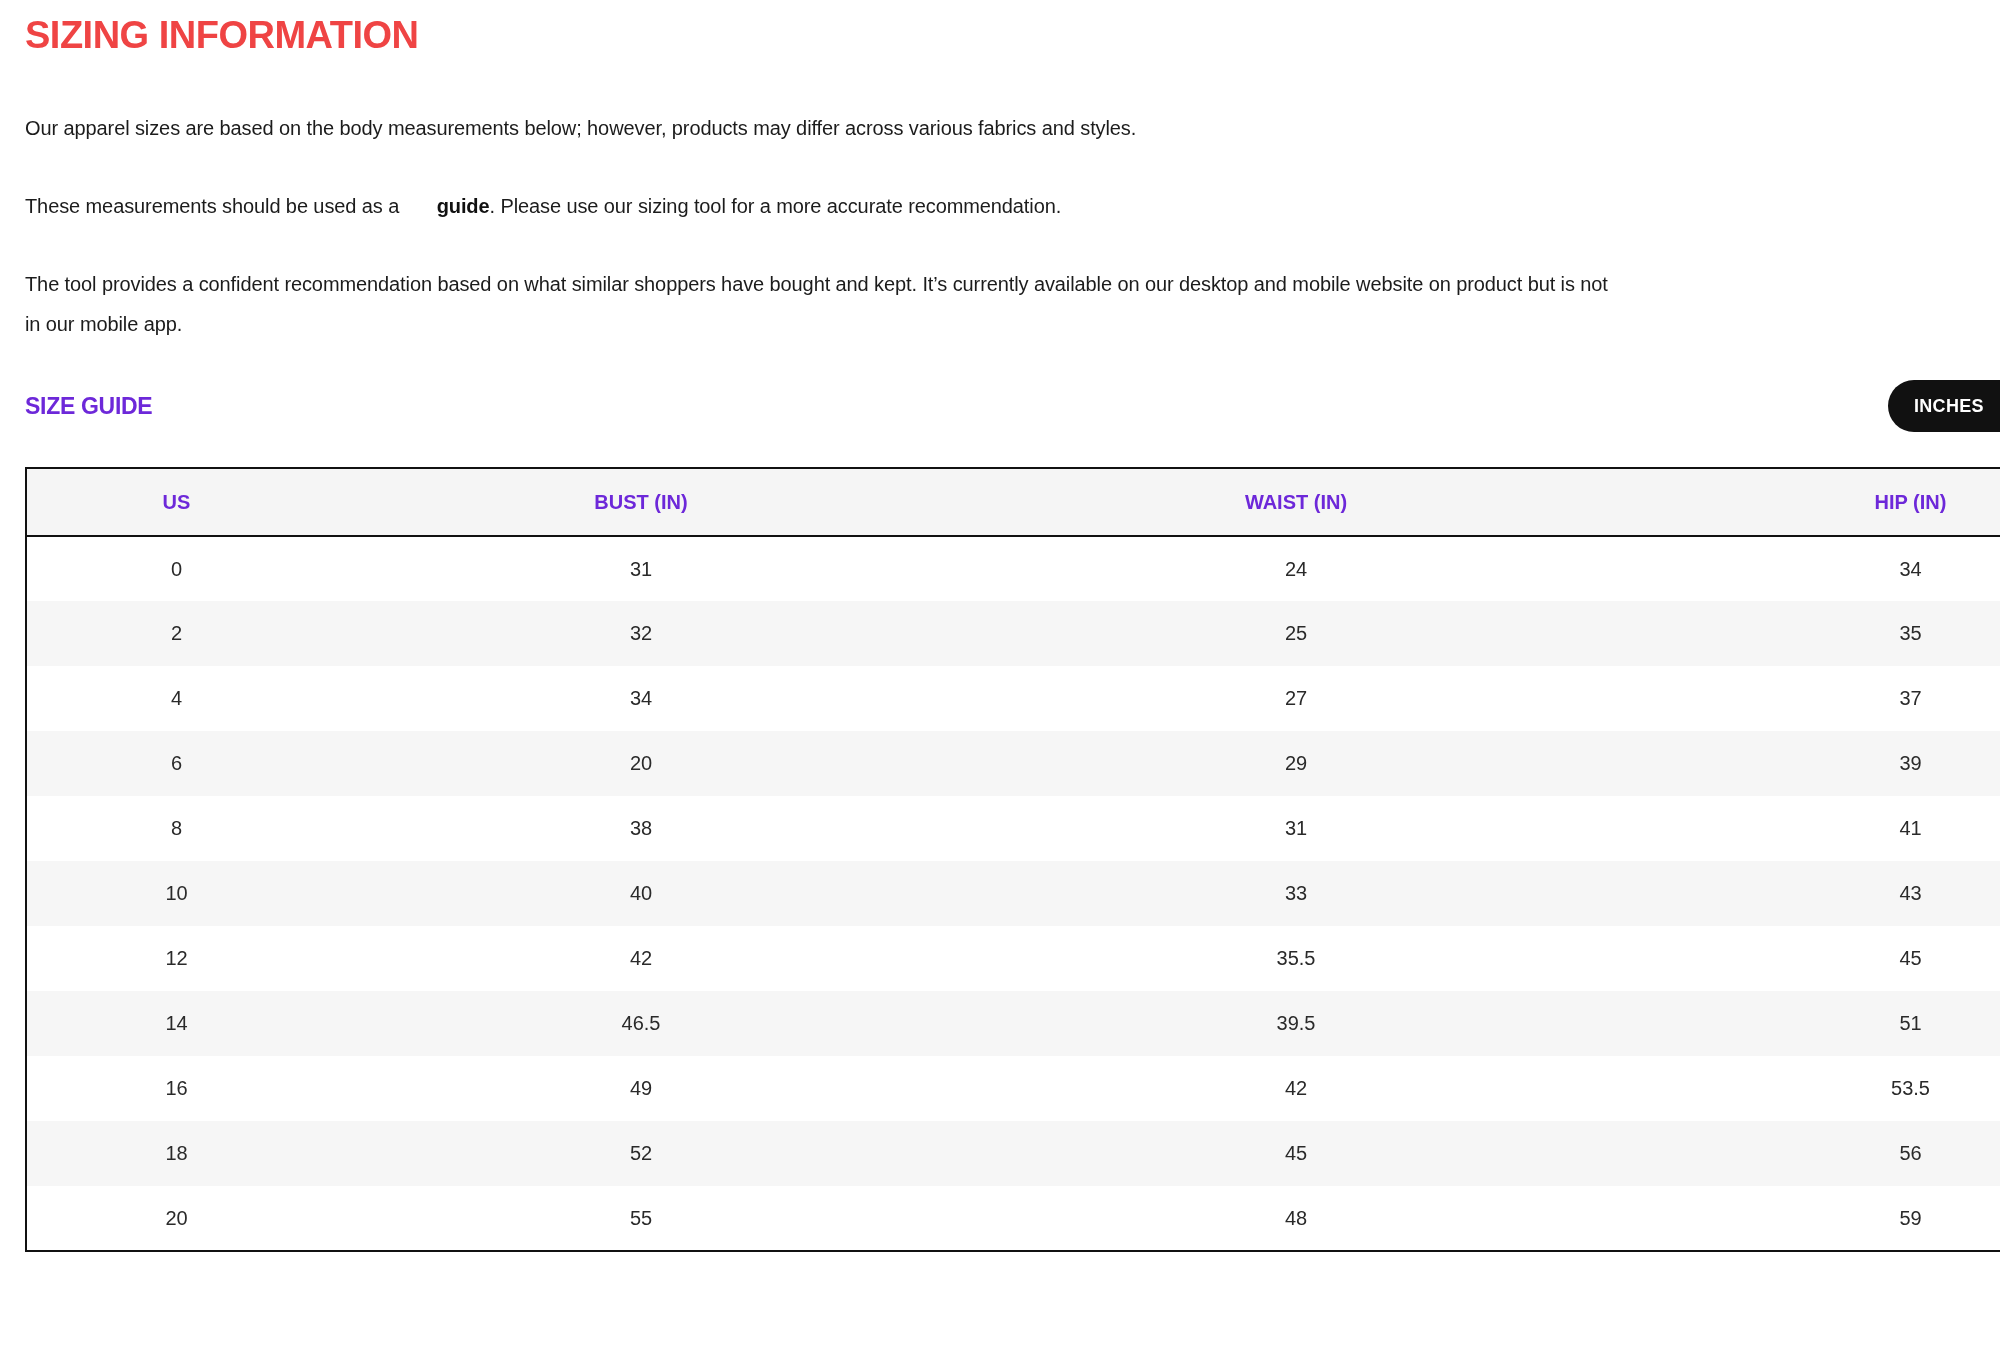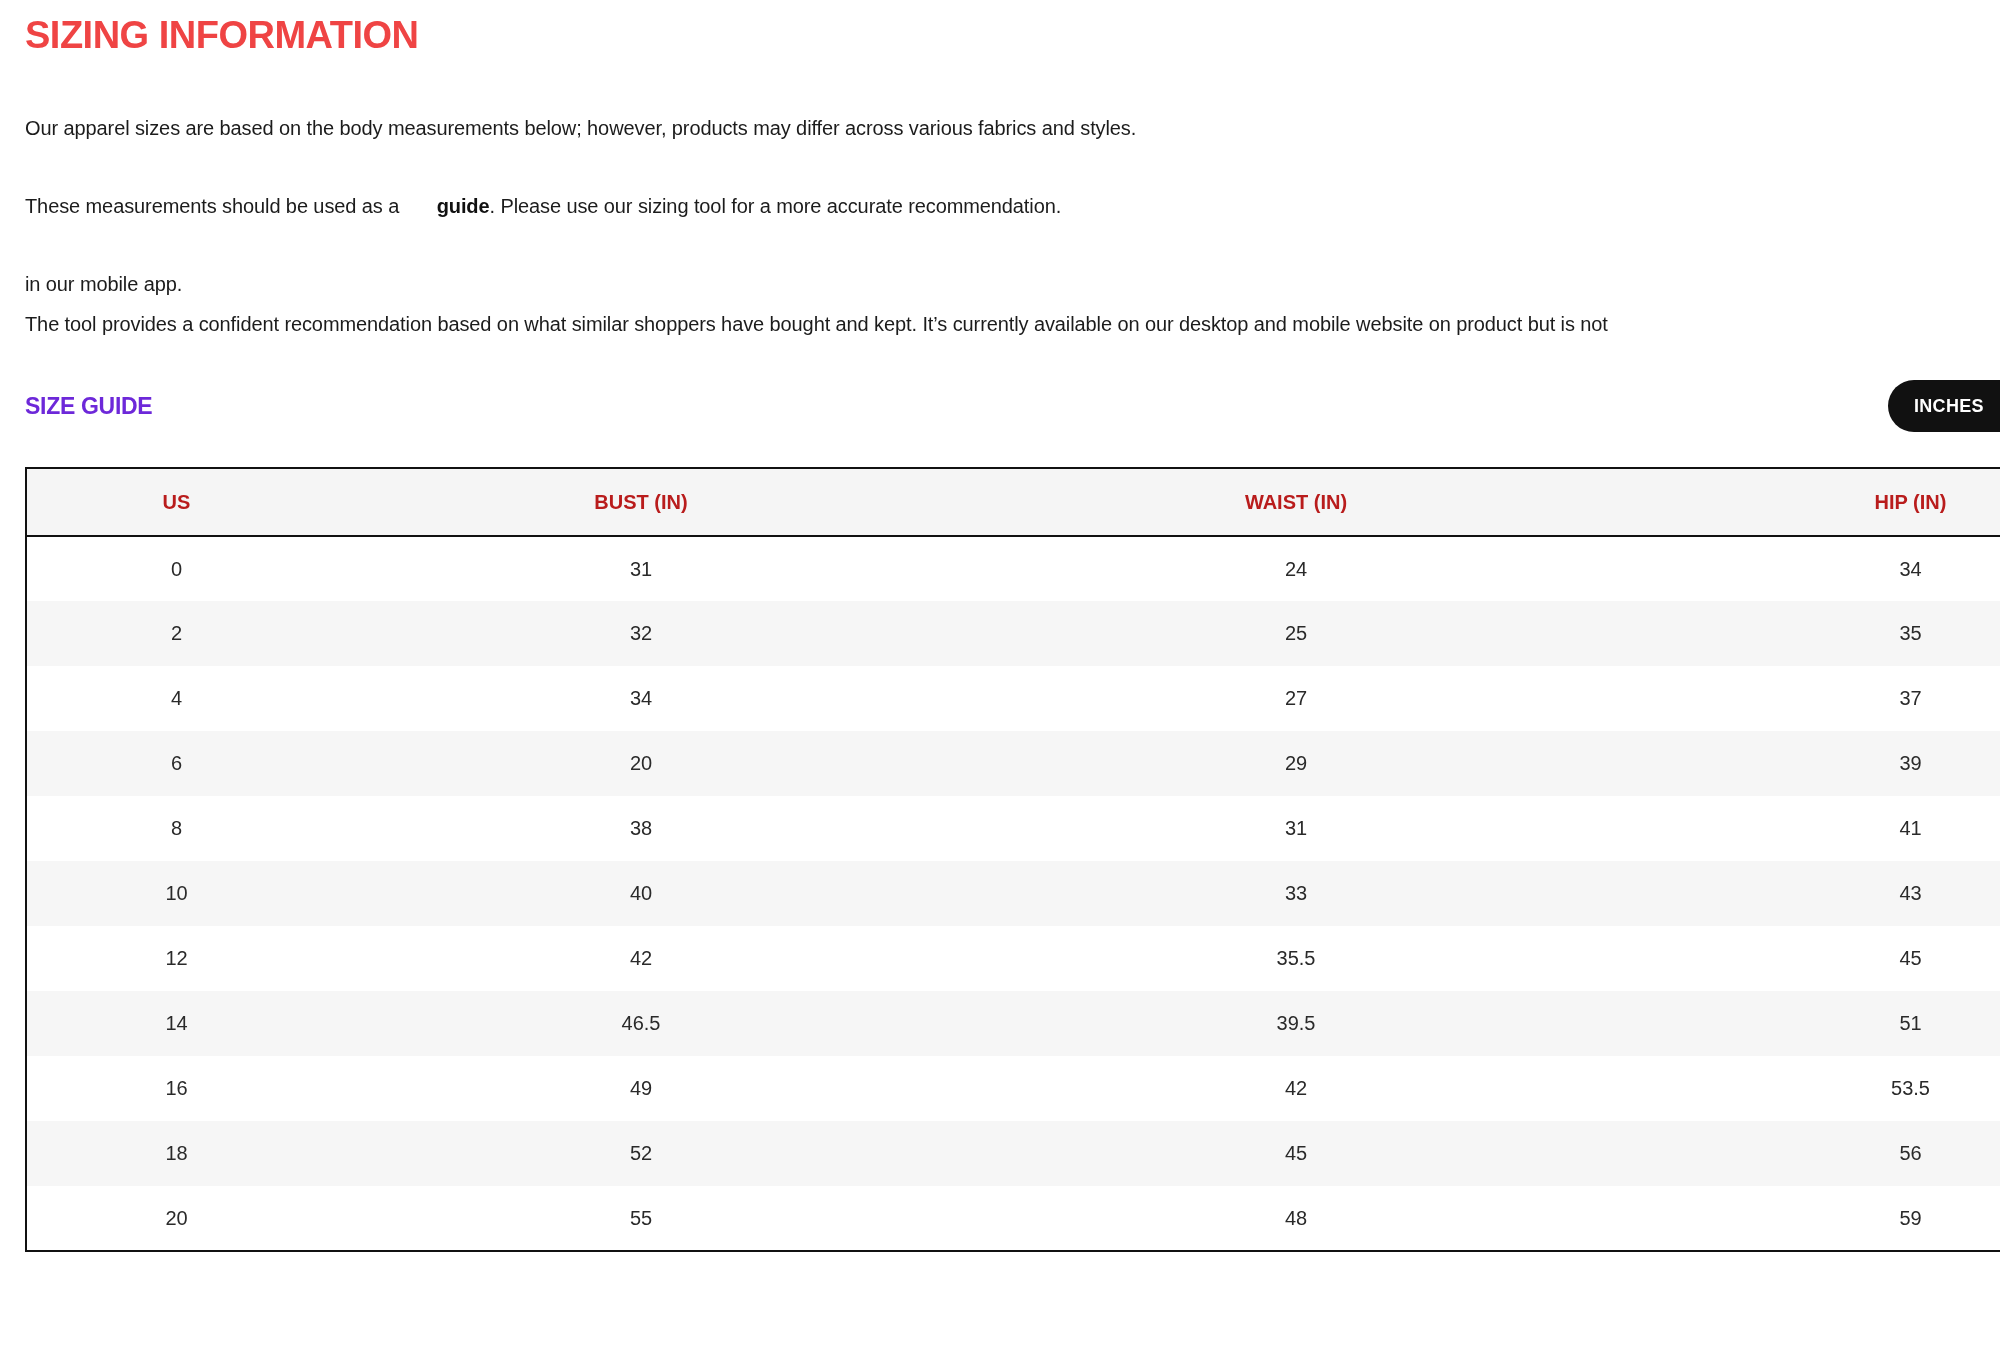--- a/index.html
+++ b/index.html
@@ -78,21 +78,21 @@
     table-layout: fixed;
     width: 2160px; 
     border: 2px solid #111;
   }
   table.size-table thead th {
     height: 68px;
     background: #f5f5f5;
     border-bottom: 2px solid #111;
     font-size: 20px;
     font-weight: 700;
-    color: #b91c1c;
+    color: #6d28d9;
     text-align: center;
     vertical-align: middle;
   }
   table.size-table tbody td {
     height: 65px;
     font-size: 20px;
     font-weight: 400;
     color: #2a2a2a;
     text-align: center;
     vertical-align: middle;
@@ -109,22 +109,22 @@
 
   <p class="para first">
     <span>Our apparel sizes are based on the body measurements below; however, products may differ across various fabrics and styles.</span>
   </p>
 
   <p class="para">
     <span>These measurements should be used as a </span><span class="bold-word">guide</span><span>. Please use our sizing tool for a more accurate recommendation.</span>
   </p>
 
   <p class="para">
+    <span class="line">The tool provides a confident recommendation based on what similar shoppers have bought and kept. It’s currently available on our desktop and mobile website on product but is not</span>
     <span class="line">in our mobile app.</span>
-    <span class="line">The tool provides a confident recommendation based on what similar shoppers have bought and kept. It’s currently available on our desktop and mobile website on product but is not</span>
   </p>
 
 
   <div class="guide-row">
     <h2 class="guide-heading">SIZE GUIDE</h2>
     <button class="unit-pill">
       <span>INCHES</span>
     </button>
   </div>
 

